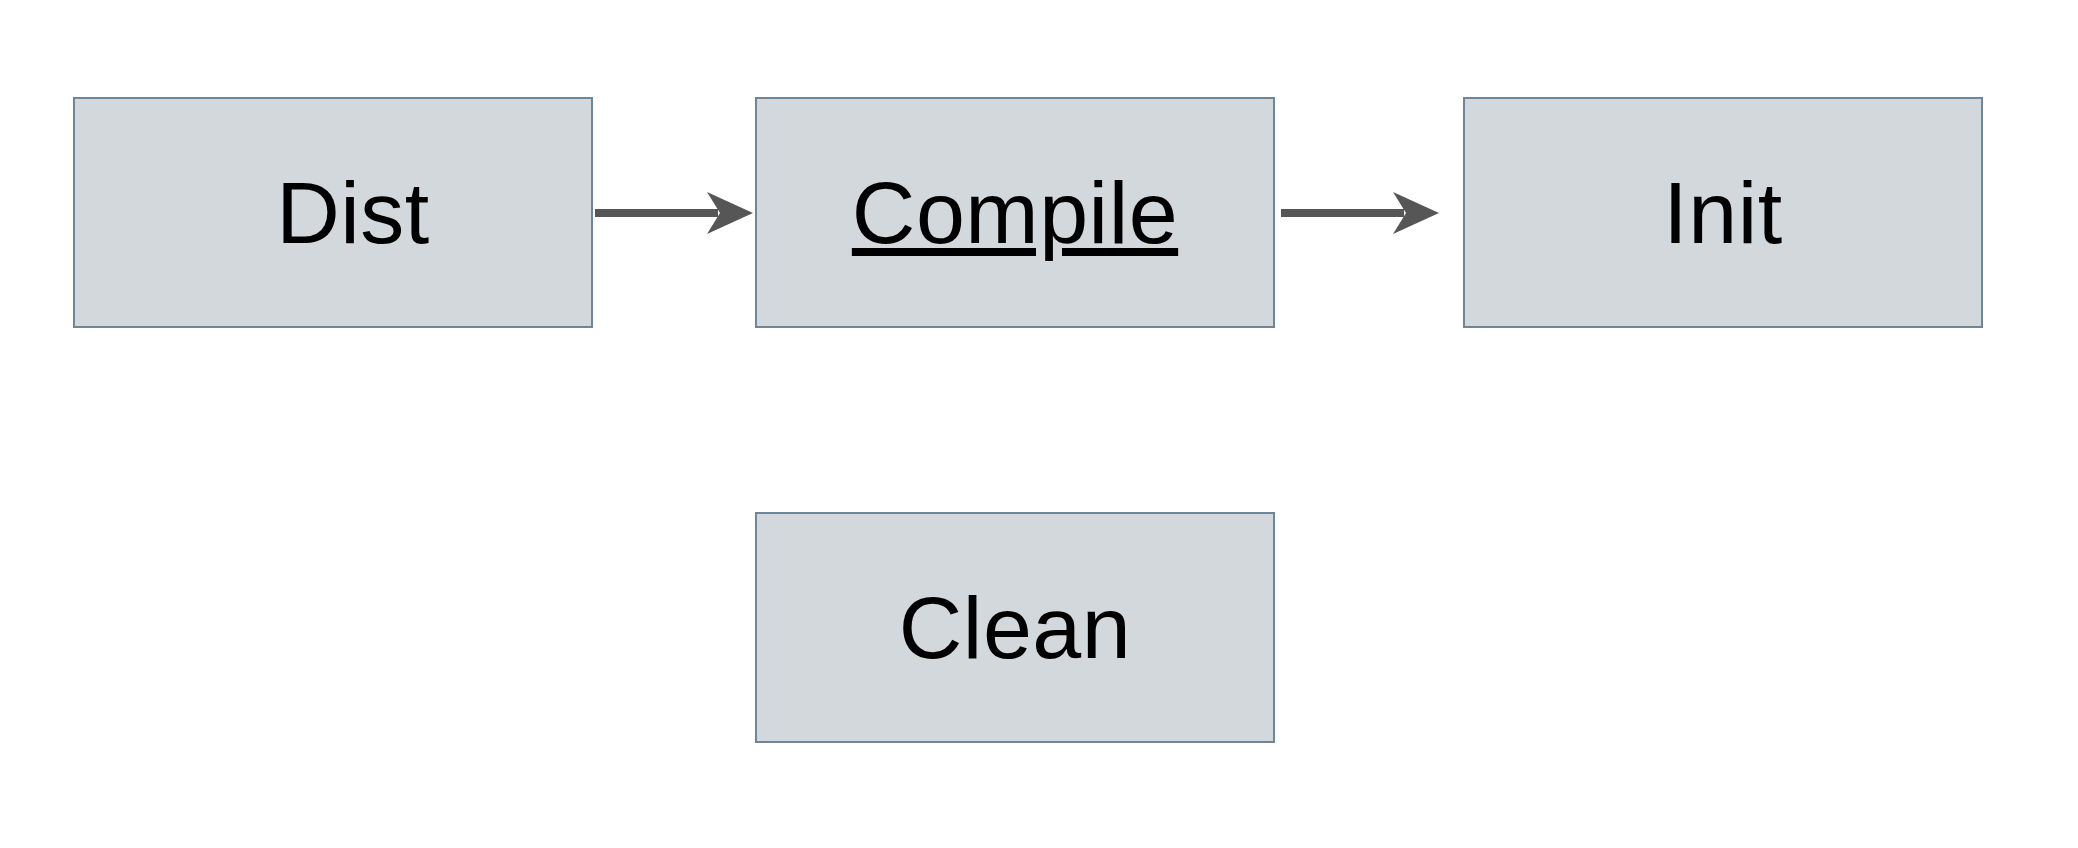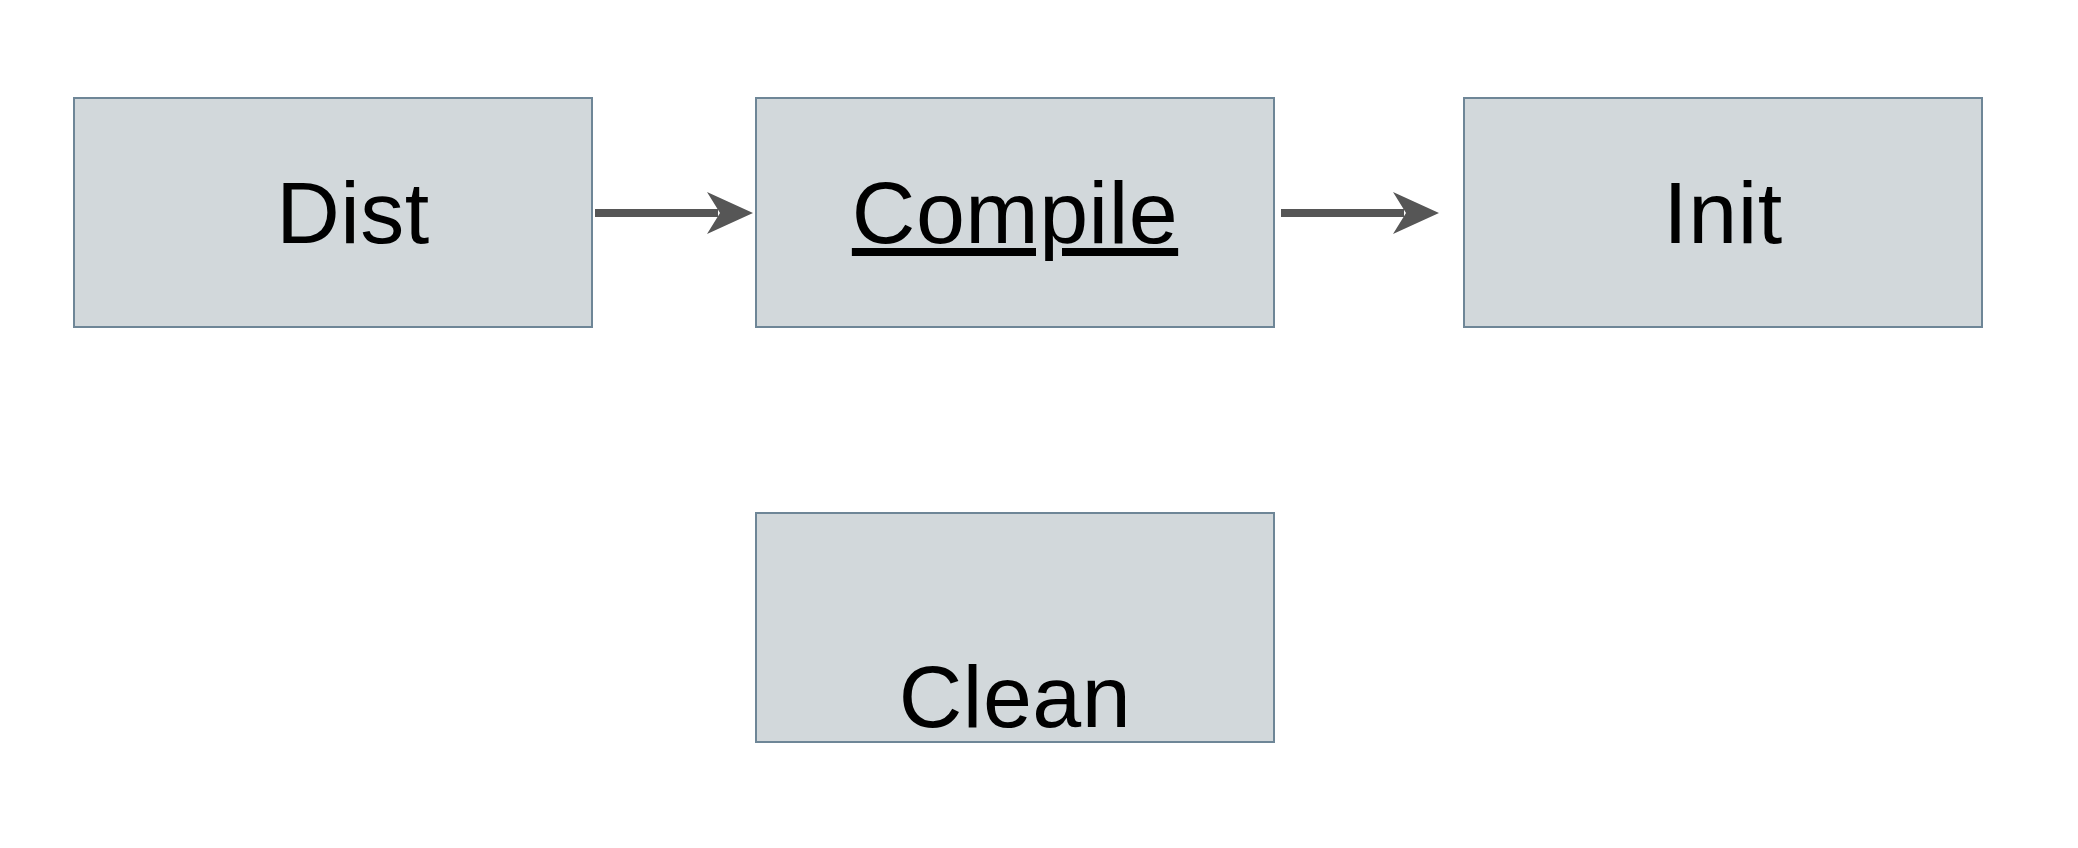--- a/index.html
+++ b/index.html
@@ -25,21 +25,21 @@
   .node .label{
     font-size:88px;
     line-height:1;
     color:var(--label,#000000);
     letter-spacing:0.5px;
     white-space:nowrap;
   }
   .node-dist   {left:73px;   top:97px;padding-left:40px;}
   .node-compile{left:755px;  top:97px;text-decoration:underline;}
   .node-init   {left:1441px; top:97px;margin-left:22px;}
-  .node-clean  {left:755px;  top:512px;align-items:flex-end;}
+  .node-clean  {left:755px;  top:512px;}
   .arrow{position:absolute;display:block;}
   .arrow-1{left:595px;  top:181px;}
   .arrow-2{left:1281px; top:181px;}
 </style>
 </head>
 <body>
 
 <div class="canvas">
 
   <div class="node node-dist">

